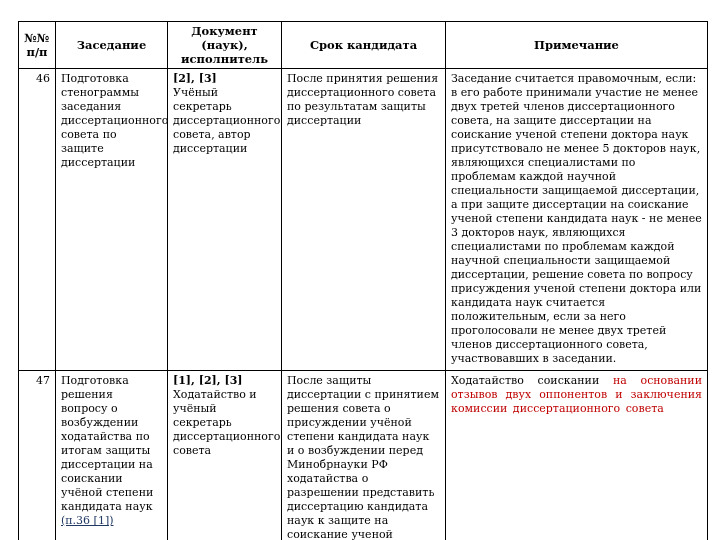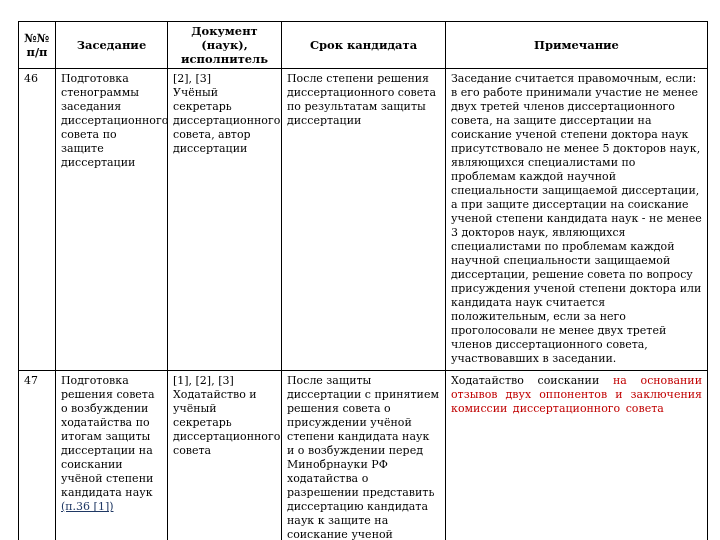--- a/index.html
+++ b/index.html
@@ -43,23 +43,23 @@
     font-weight: bold;
     text-align: center;
     vertical-align: middle;
     height: 34px;
     line-height: 14px;
     padding: 2px 3px;
   }
   .proc-table tr.r46 td { height: 260px; }
   .proc-table tr.r47 td { height: 156px; }
 
-  td.num-cell { text-align: left; }
+  td.num-cell { text-align: right; }
 
-  .doc-refs { font-weight: normal; }
+  .doc-refs { font-weight: bold; }
 
   .text-blue { color: #1f3864; text-decoration: underline; }
   .text-red  { color: #c00000; }
 
   td.note-justify { text-align: justify; }
   td.note-justify .w { word-spacing: 2px; }
 </style>
 </head>
 <body>
 
@@ -82,26 +82,26 @@
       </tr>
     </thead>
     <tbody>
       <tr class="r46">
         <td class="num-cell">46</td>
         <td>Подготовка стенограммы заседания диссертационного совета по защите диссертации</td>
         <td>
           <div class="doc-refs">[2], [3]</div>
           <div>Учёный секретарь диссертационного совета, автор диссертации</div>
         </td>
-        <td>После степени решения диссертационного совета по результатам защиты диссертации</td>
+        <td>После принятия решения диссертационного совета по результатам защиты диссертации</td>
         <td>Заседание считается правомочным, если: в его работе принимали участие не менее двух третей членов диссертационного совета, на защите диссертации на соискание ученой степени доктора наук присутствовало не менее 5 докторов наук, являющихся специалистами по проблемам каждой научной специальности защищаемой диссертации, а при защите диссертации на соискание ученой степени кандидата наук - не менее 3 докторов наук, являющихся специалистами по проблемам каждой научной специальности защищаемой диссертации, решение совета по вопросу присуждения ученой степени доктора или кандидата наук считается положительным, если за него проголосовали не менее двух третей членов диссертационного совета, участвовавших в заседании.</td>
       </tr>
       <tr class="r47">
         <td class="num-cell">47</td>
-        <td><span>Подготовка решения совета о возбуждении ходатайства по итогам защиты диссертации на соискании учёной степени кандидата наук </span><span class="text-blue">(п.36 [1])</span></td>
+        <td><span>Подготовка решения вопросу о возбуждении ходатайства по итогам защиты диссертации на соискании учёной степени кандидата наук </span><span class="text-blue">(п.36 [1])</span></td>
         <td>
           <div class="doc-refs">[1], [2], [3]</div>
           <div>Ходатайство и учёный секретарь диссертационного совета</div>
         </td>
         <td>После защиты диссертации с принятием решения совета о присуждении учёной степени кандидата наук и о возбуждении перед Минобрнауки РФ ходатайства о разрешении представить диссертацию кандидата наук к защите на соискание ученой степени доктора наук</td>
         <td class="note-justify"><span class="w">Ходатайство соискании </span><span class="w text-red">на основании отзывов двух оппонентов и заключения комиссии диссертационного совета</span></td>
       </tr>
     </tbody>
   </table>
 </div>

